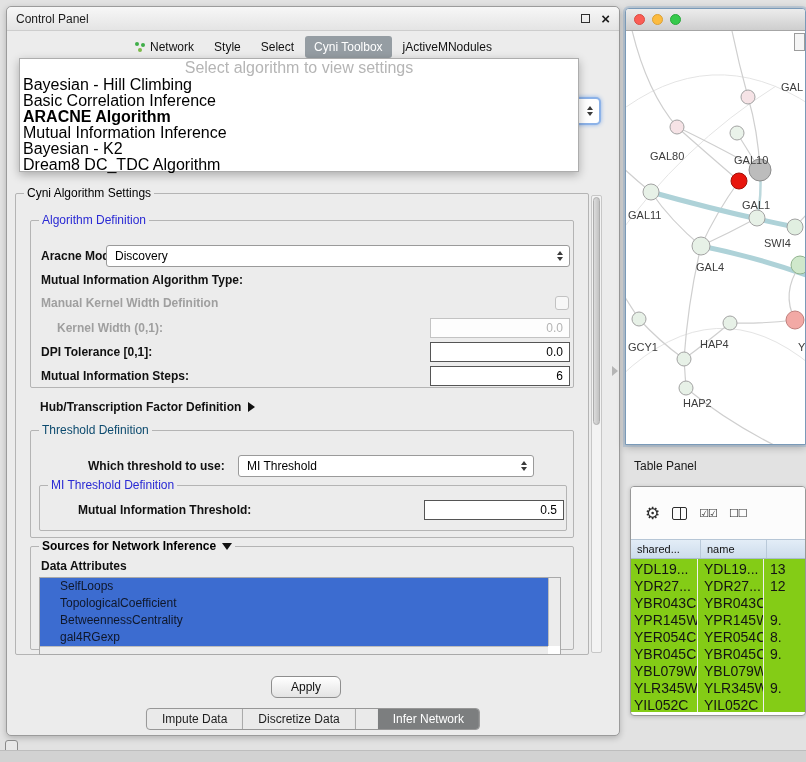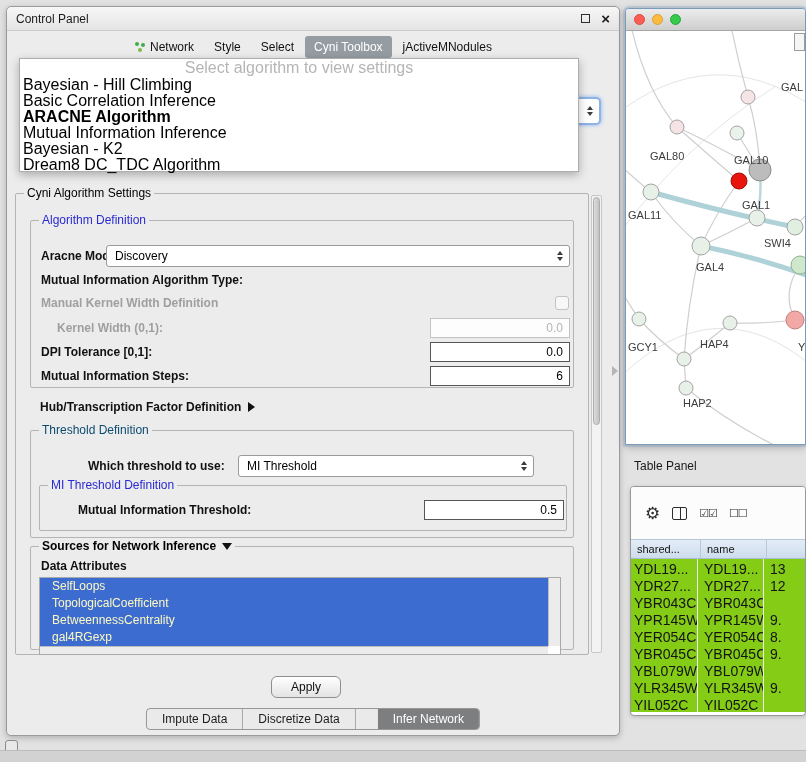--- a/index.html
+++ b/index.html
@@ -69,21 +69,21 @@
   .tri-right{width:0;height:0;border-top:5px solid transparent;border-bottom:5px solid transparent;
        border-left:7px solid #111;display:inline-block;}
   .tri-down{width:0;height:0;border-left:5px solid transparent;border-right:5px solid transparent;
        border-top:7px solid #111;display:inline-block;margin-left:6px;vertical-align:middle;}
 
   
   .attr-lbl{position:absolute;left:10px;top:12px;font-size:12px;font-weight:bold;color:#111;}
   .attr-list{position:absolute;left:8px;top:30px;width:522px;height:78px;background:#fff;
        border:1px solid #a9a9a9;overflow:hidden;}
   .attr-items{position:absolute;left:0;top:0;right:12px;bottom:8px;}
-  .attr-item{height:17px;line-height:17px;padding-left:12px;background:#3c6cd0;color:#fef9c3;
+  .attr-item{height:17px;line-height:17px;padding-left:20px;background:#3c6cd0;color:#0f172a;
        font-size:12px;white-space:nowrap;overflow:hidden;}
   .attr-vscroll{position:absolute;right:0;top:0;bottom:8px;width:12px;background:#ececec;border-left:1px solid #bdbdbd;}
   .attr-hscroll{position:absolute;left:0;right:12px;bottom:0;height:8px;background:#ececec;border-top:1px solid #bdbdbd;}
 
   
   .vscroll-main{position:absolute;left:584px;top:188px;width:11px;height:458px;background:#f3f3f3;
        border:1px solid #c7c7c7;border-radius:2px;}
   .vscroll-main .thumb{position:absolute;left:1px;right:1px;top:1px;height:228px;border-radius:5px;
        background:linear-gradient(90deg,#dcdcdc,#c2c2c2);border:1px solid #adadad;}
 

